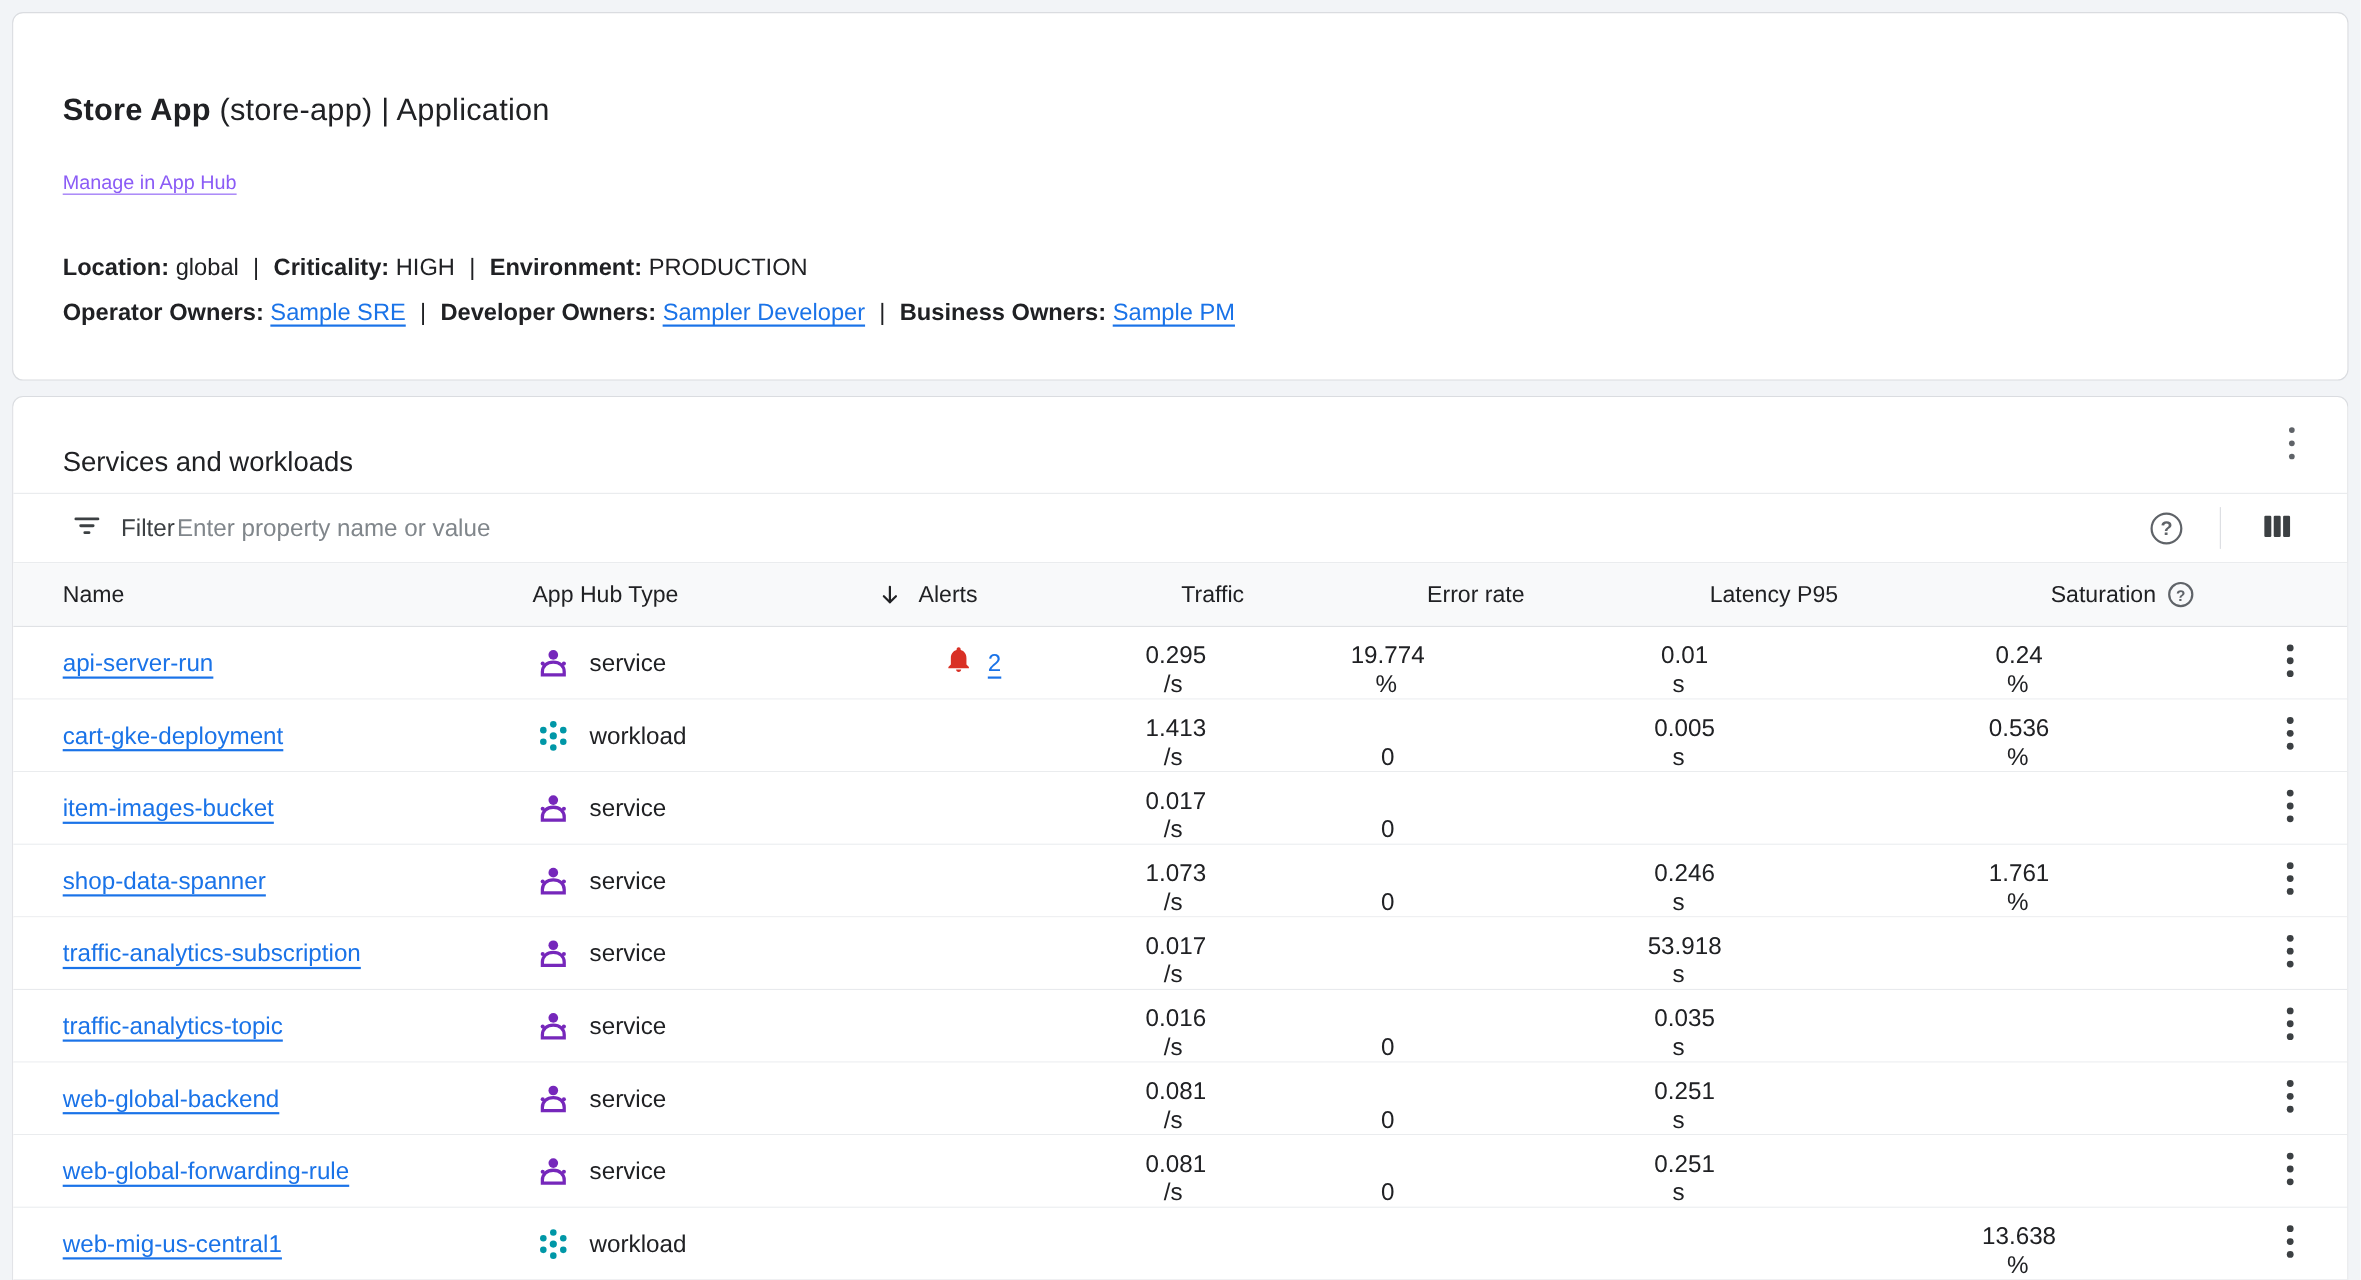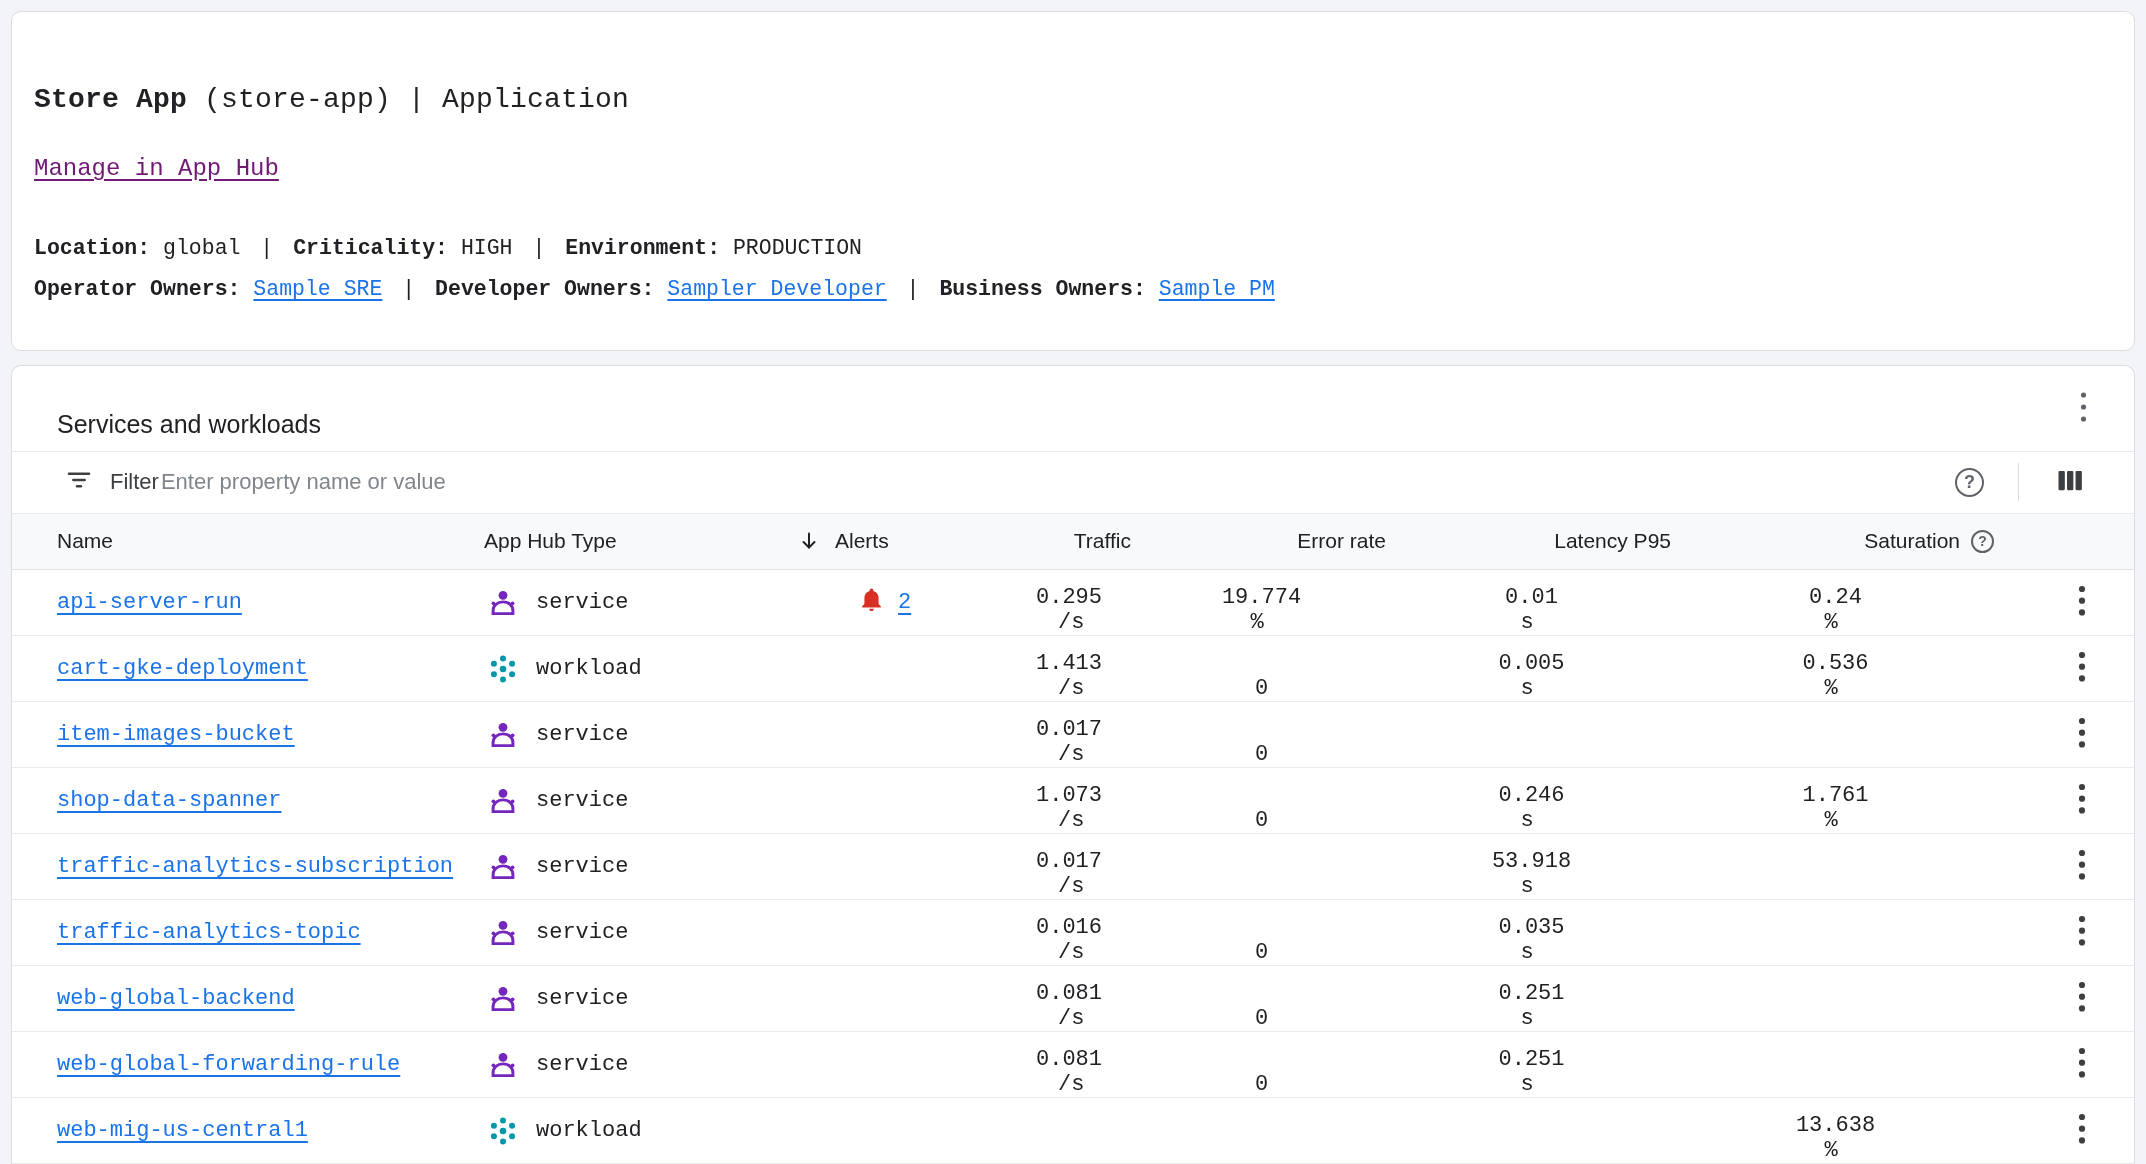--- a/index.html
+++ b/index.html
@@ -12,25 +12,25 @@
     overflow: hidden;
   }
   .page { display: flex; flex-direction: column; height: 1164px; padding: 11px 11px 0 11px; }
   .card {
     background: #fff;
     border: 1px solid #dadce0;
     border-radius: 10px;
   }
 
   
-  .app-card { padding: 72px 45px 40px 22px; font-family: Liberation Mono, monospace; }
+  .app-card { padding: 72px 45px 40px 45px; }
   .app-title { font-size: 28px; font-weight: 400; margin: 0 0 40px 0; letter-spacing: 0.2px; }
   .app-title b { font-weight: 700; }
   .manage-link {
-    color: #701a75; font-size: 24px; text-decoration: underline; cursor: pointer;
+    color: #8b5cf6; font-size: 18px; text-decoration: underline; cursor: pointer;
     text-underline-offset: 4px;
   }
   .meta { margin-top: 46px; font-size: 21.5px; line-height: 41px; }
   .meta b { font-weight: 700; text-align: center; }
   .meta .sep { margin: 0 7px; font-weight: 400; }
   .blue-link { color: #1a73e8; text-decoration: underline; text-underline-offset: 4px; cursor: pointer; }
 
   
   .panel { margin-top: 14px; flex: 1 1 auto; overflow: hidden; display: flex; flex-direction: column; border-radius: 10px 10px 0 0; border-bottom: none; }
   .panel-header {
@@ -68,21 +68,21 @@
     border-bottom: 1px solid #e0e2e5;
     font-size: 21px; font-weight: 500; color: #202124;
   }
   .th { display: flex; align-items: center; height: 100%; cursor: pointer; }
   .th.left { padding-left: 45px; }
   .th.type { padding-left: 2px; }
   .th.alerts { padding-left: 15px; }
   .th.num { justify-content: flex-end; padding-right: 6px; }
   .sort-arrow { display: inline-flex; margin-right: 14px; }
 
-  .tbody { flex: 1 1 auto; font-family: Liberation Mono, monospace; }
+  .tbody { flex: 1 1 auto; }
   .trow { height: 66px; border-bottom: 1px solid #e8eaed; font-size: 22px; background: #fff; }
   .cell { display: flex; align-items: center; height: 100%; }
   .name-cell { padding-left: 45px; }
   .name-link { color: #1a73e8; text-decoration: underline; text-underline-offset: 5px; cursor: pointer; }
   .type-cell { gap: 16px; padding-left: 4px; color: #202124; }
   .type-icon { display: inline-flex; width: 34px; height: 34px; }
   .alerts-cell { padding-left: 76px; gap: 13px; }
   .alert-count { color: #1a73e8; text-decoration: underline; text-underline-offset: 5px; cursor: pointer; }
   .num-cell { justify-content: flex-end; padding-right: 6px; color: #202124; flex-direction: column; }
   .num-cell .val { text-align: right; }

